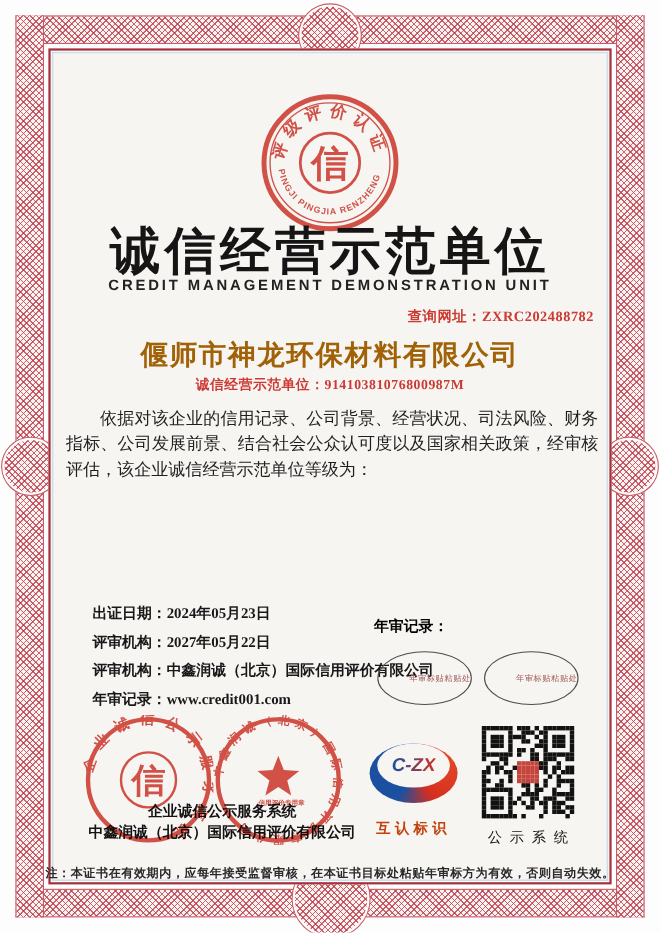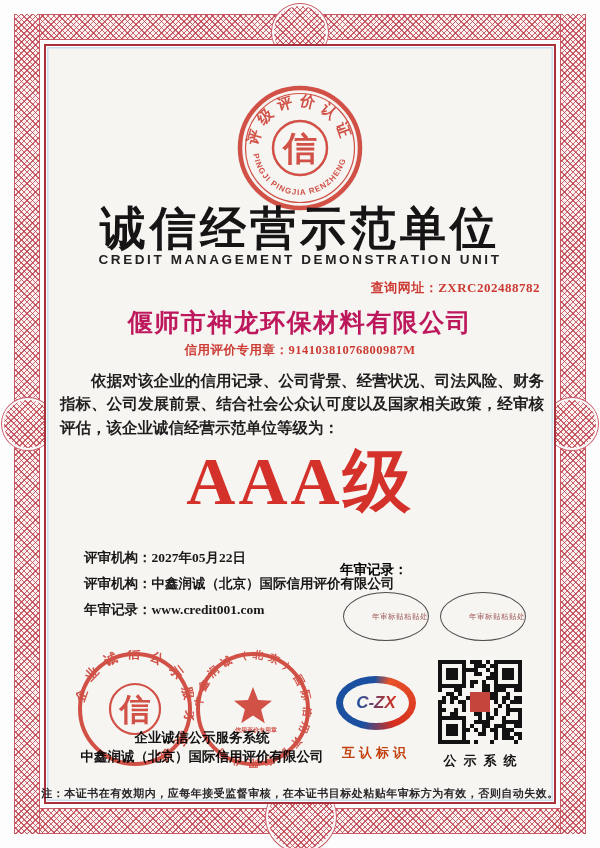--- a/index.html
+++ b/index.html
@@ -27,54 +27,54 @@
     box-shadow:inset 0 0 0 1px #fdfdfd, inset 0 0 0 2.5px #c9dfe9;}
   .content{position:absolute;inset:0;color:#1f1d1e;}
   .abs{position:absolute;}
   .center{left:0;right:0;text-align:center;}
   
   .seal-top{left:236px;top:84px;width:128px;height:128px;}
   .title{top:198px;font-size:46px;font-weight:700;letter-spacing:4px;color:#161415;}
   .subtitle{top:252px;font-size:13.5px;font-weight:bold;letter-spacing:2.6px;color:#232122;
     font-family:"Liberation Sans", sans-serif;}
   .credit-code{top:279px;right:60px;font-size:13px;font-weight:bold;color:#cc3a33;letter-spacing:.5px;}
-  .company{top:306px;font-size:25px;font-weight:900;letter-spacing:1.5px;color:#be185d;}
+  .company{top:306px;font-size:25px;font-weight:900;letter-spacing:1.5px;color:#a16207;}
   .uscc{top:342px;font-size:12.5px;font-weight:bold;color:#cc3a33;letter-spacing:.5px;}
-  .para{top:369px;left:60px;right:56px;font-size:15.5px;font-weight:bold;line-height:1.5;
+  .para{top:369px;left:60px;right:56px;font-size:15.5px;font-weight:normal;line-height:1.5;
     text-align:justify;text-indent:2em;color:#201e1f;}
   .grade{top:436px;font-size:68px;font-weight:900;color:#d4312b;letter-spacing:3px;}
   
   .info{top:545px;left:84px;font-size:13.5px;font-weight:bold;line-height:26px;color:#191718;}
   .info b{font-weight:bold;}
   .annual-label{left:340px;top:561px;font-size:13.5px;font-weight:bold;}
   .oval{border:1.5px solid #4f4d4e;border-radius:50%;display:flex;align-items:center;justify-content:flex-end;}
   .oval-1{left:343px;top:592px;width:84px;height:47px;}
   .oval-2{left:440px;top:592px;width:84px;height:47px;}
   .oval span{font-size:7.5px;color:#a2605c;letter-spacing:.5px;}
   
   .footer-line1{left:52px;top:729px;width:300px;text-align:center;font-size:13.5px;font-weight:bold;color:#141213;}
   .footer-line2{left:40px;top:748px;width:324px;text-align:center;font-size:13.5px;font-weight:bold;color:#141213;}
   .stamp{mix-blend-mode:multiply;opacity:.93;}
   .seal-left-svg{left:76px;top:650px;width:118px;height:118px;}
   .seal-right-svg{left:194px;top:650px;width:118px;height:118px;}
   .cz-wrap{left:330px;top:676px;width:92px;text-align:center;}
   .cz-ring{width:80px;height:54px;margin:0 auto;border-radius:50%;
     background:conic-gradient(from 230deg,#1b4fa0 0 35%,#e8542a 45%,#d62e1f 75%,#1b4fa0 95%);
-    display:flex;align-items:center;justify-content:center;}
+    display:flex;justify-content:center;}
   .cz-inner{width:66px;height:40px;border-radius:50%;background:#f6f5f2;
     display:flex;align-items:center;justify-content:center;}
   .cz-text{font-family:"Liberation Sans", sans-serif;font-style:italic;font-weight:900;font-size:17px;
     background:linear-gradient(90deg,#1b4fa0,#d62e1f);-webkit-background-clip:text;background-clip:text;color:transparent;}
   .mark-label{font-size:13px;font-weight:bold;letter-spacing:4px;color:#c2410c;margin-top:14px;}
   .qr-wrap{left:434px;top:660px;width:92px;text-align:center;}
   .qr{width:84px;height:84px;margin:0 auto;display:grid;grid-template-columns:repeat(21,4px);grid-template-rows:repeat(21,4px);background:#f6f5f2;}
   .qr i{display:block;}
   .qr i.on{background:#121212;}
   .qr i.red{background:#c5453c;}
-  .qr-label{font-size:13px;font-weight:bold;letter-spacing:7px;color:#141213;margin-top:8px;margin-left:7px;}
+  .qr-label{font-size:13px;font-weight:normal;letter-spacing:7px;color:#141213;margin-top:8px;margin-left:7px;}
   .note{top:786px;font-size:11px;font-weight:bold;color:#2a282a;letter-spacing:.5px;}
   .seal-text{font-weight:bold;}
 </style>
 </head>
 <body>
 
 <div class="certificate">
 
   <div class="band band-top lattice"></div>
   <div class="band band-bottom lattice"></div>
@@ -105,27 +105,27 @@
     </text>
     <circle cx="64" cy="64" r="27" fill="none" stroke="#d6473d" stroke-width="2.5"></circle>
     <text x="64" y="76" text-anchor="middle" font-size="34" font-weight="bold" fill="#d6473d">信</text>
   </svg>
 
   <div class="abs center title">诚信经营示范单位</div>
   <div class="abs center subtitle">CREDIT MANAGEMENT DEMONSTRATION UNIT</div>
   <div class="abs credit-code"><span>查询网址：</span><span>ZXRC202488782</span></div>
 
   <div class="abs center company">偃师市神龙环保材料有限公司</div>
-  <div class="abs center uscc"><span>信用评价专用章：</span><span>91410381076800987M</span></div>
+  <div class="abs center uscc"><span>诚信经营示范单位：</span><span>91410381076800987M</span></div>
 
   <div class="abs para">依据对该企业的信用记录、公司背景、经营状况、司法风险、财务指标、公司发展前景、结合社会公众认可度以及国家相关政策，经审核评估，该企业诚信经营示范单位等级为：</div>
 
-  <div class="abs center grade">AAA级</div>
 
   <div class="abs info">
+    <div><b>出证日期：</b><span>2024年05月23日</span></div>
     <div><b>评审机构：</b><span>2027年05月22日</span></div>
     <div><b>评审机构：</b><span>中鑫润诚（北京）国际信用评价有限公司</span></div>
     <div><b>年审记录：</b><span>www.credit001.com</span></div>
   </div>
 
   <div class="abs annual-label">年审记录：</div>
   <div class="abs oval oval-1">
     <span>年审标贴粘贴处</span>
   </div>
   <div class="abs oval oval-2">

